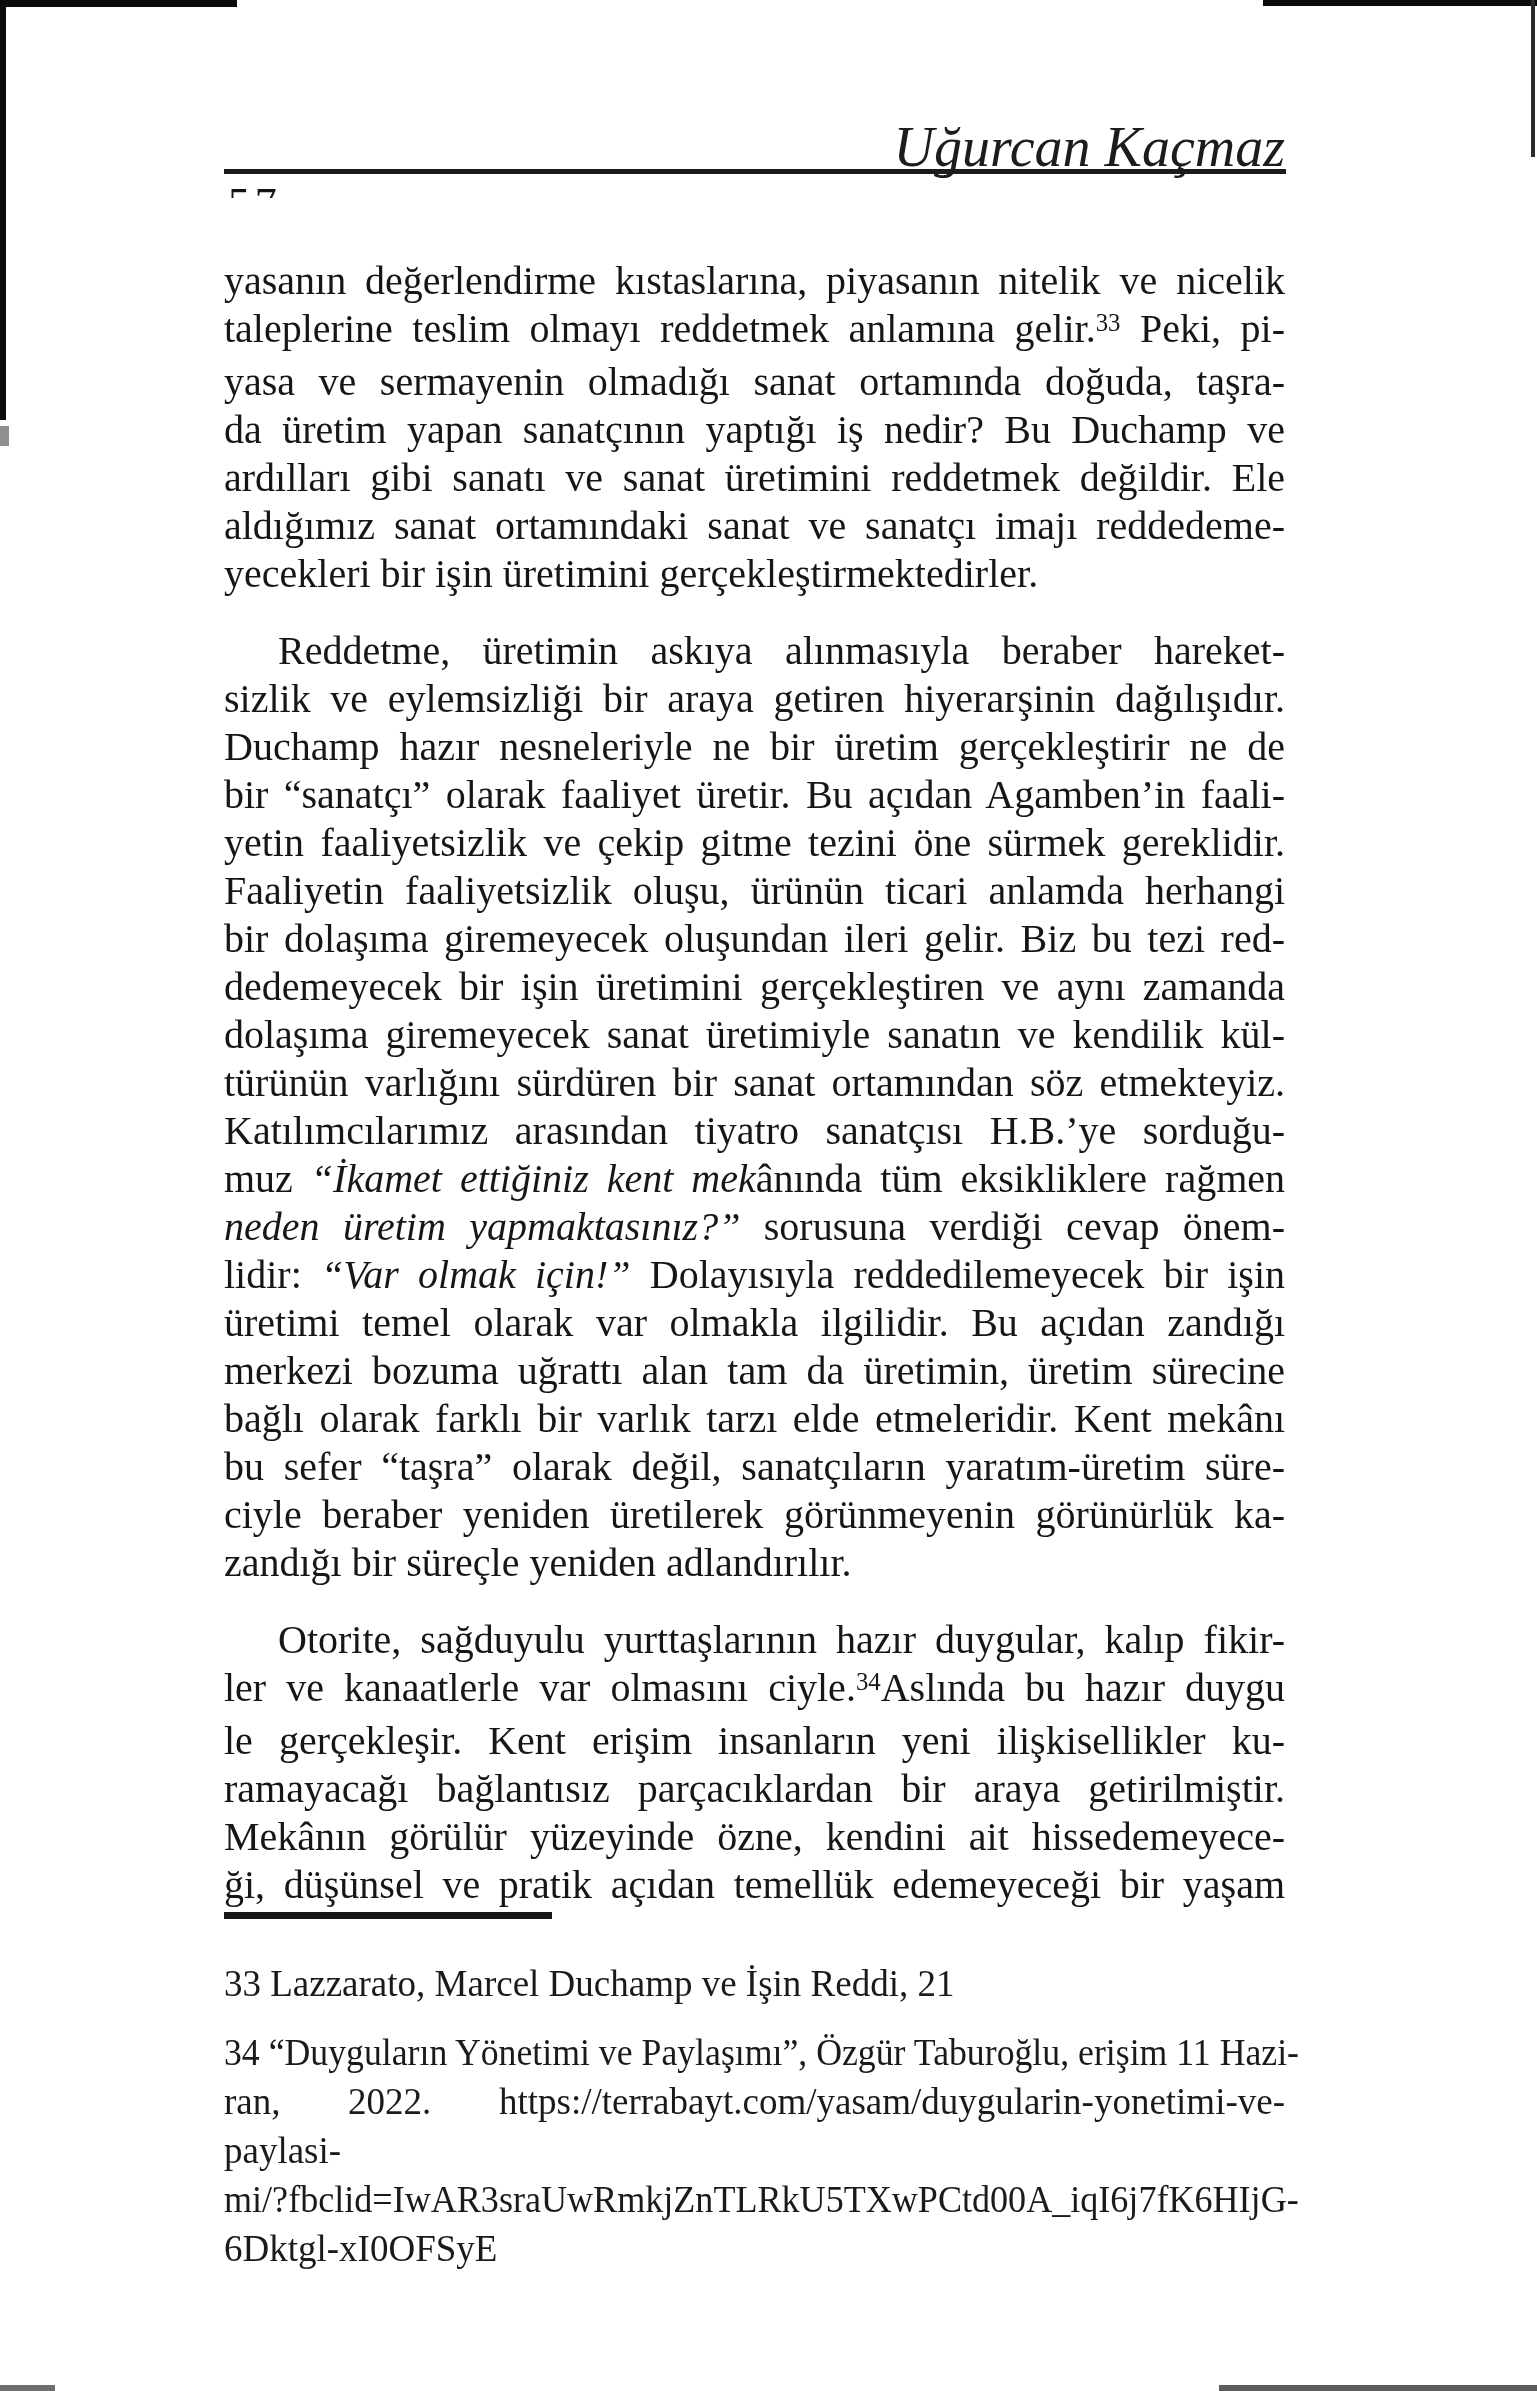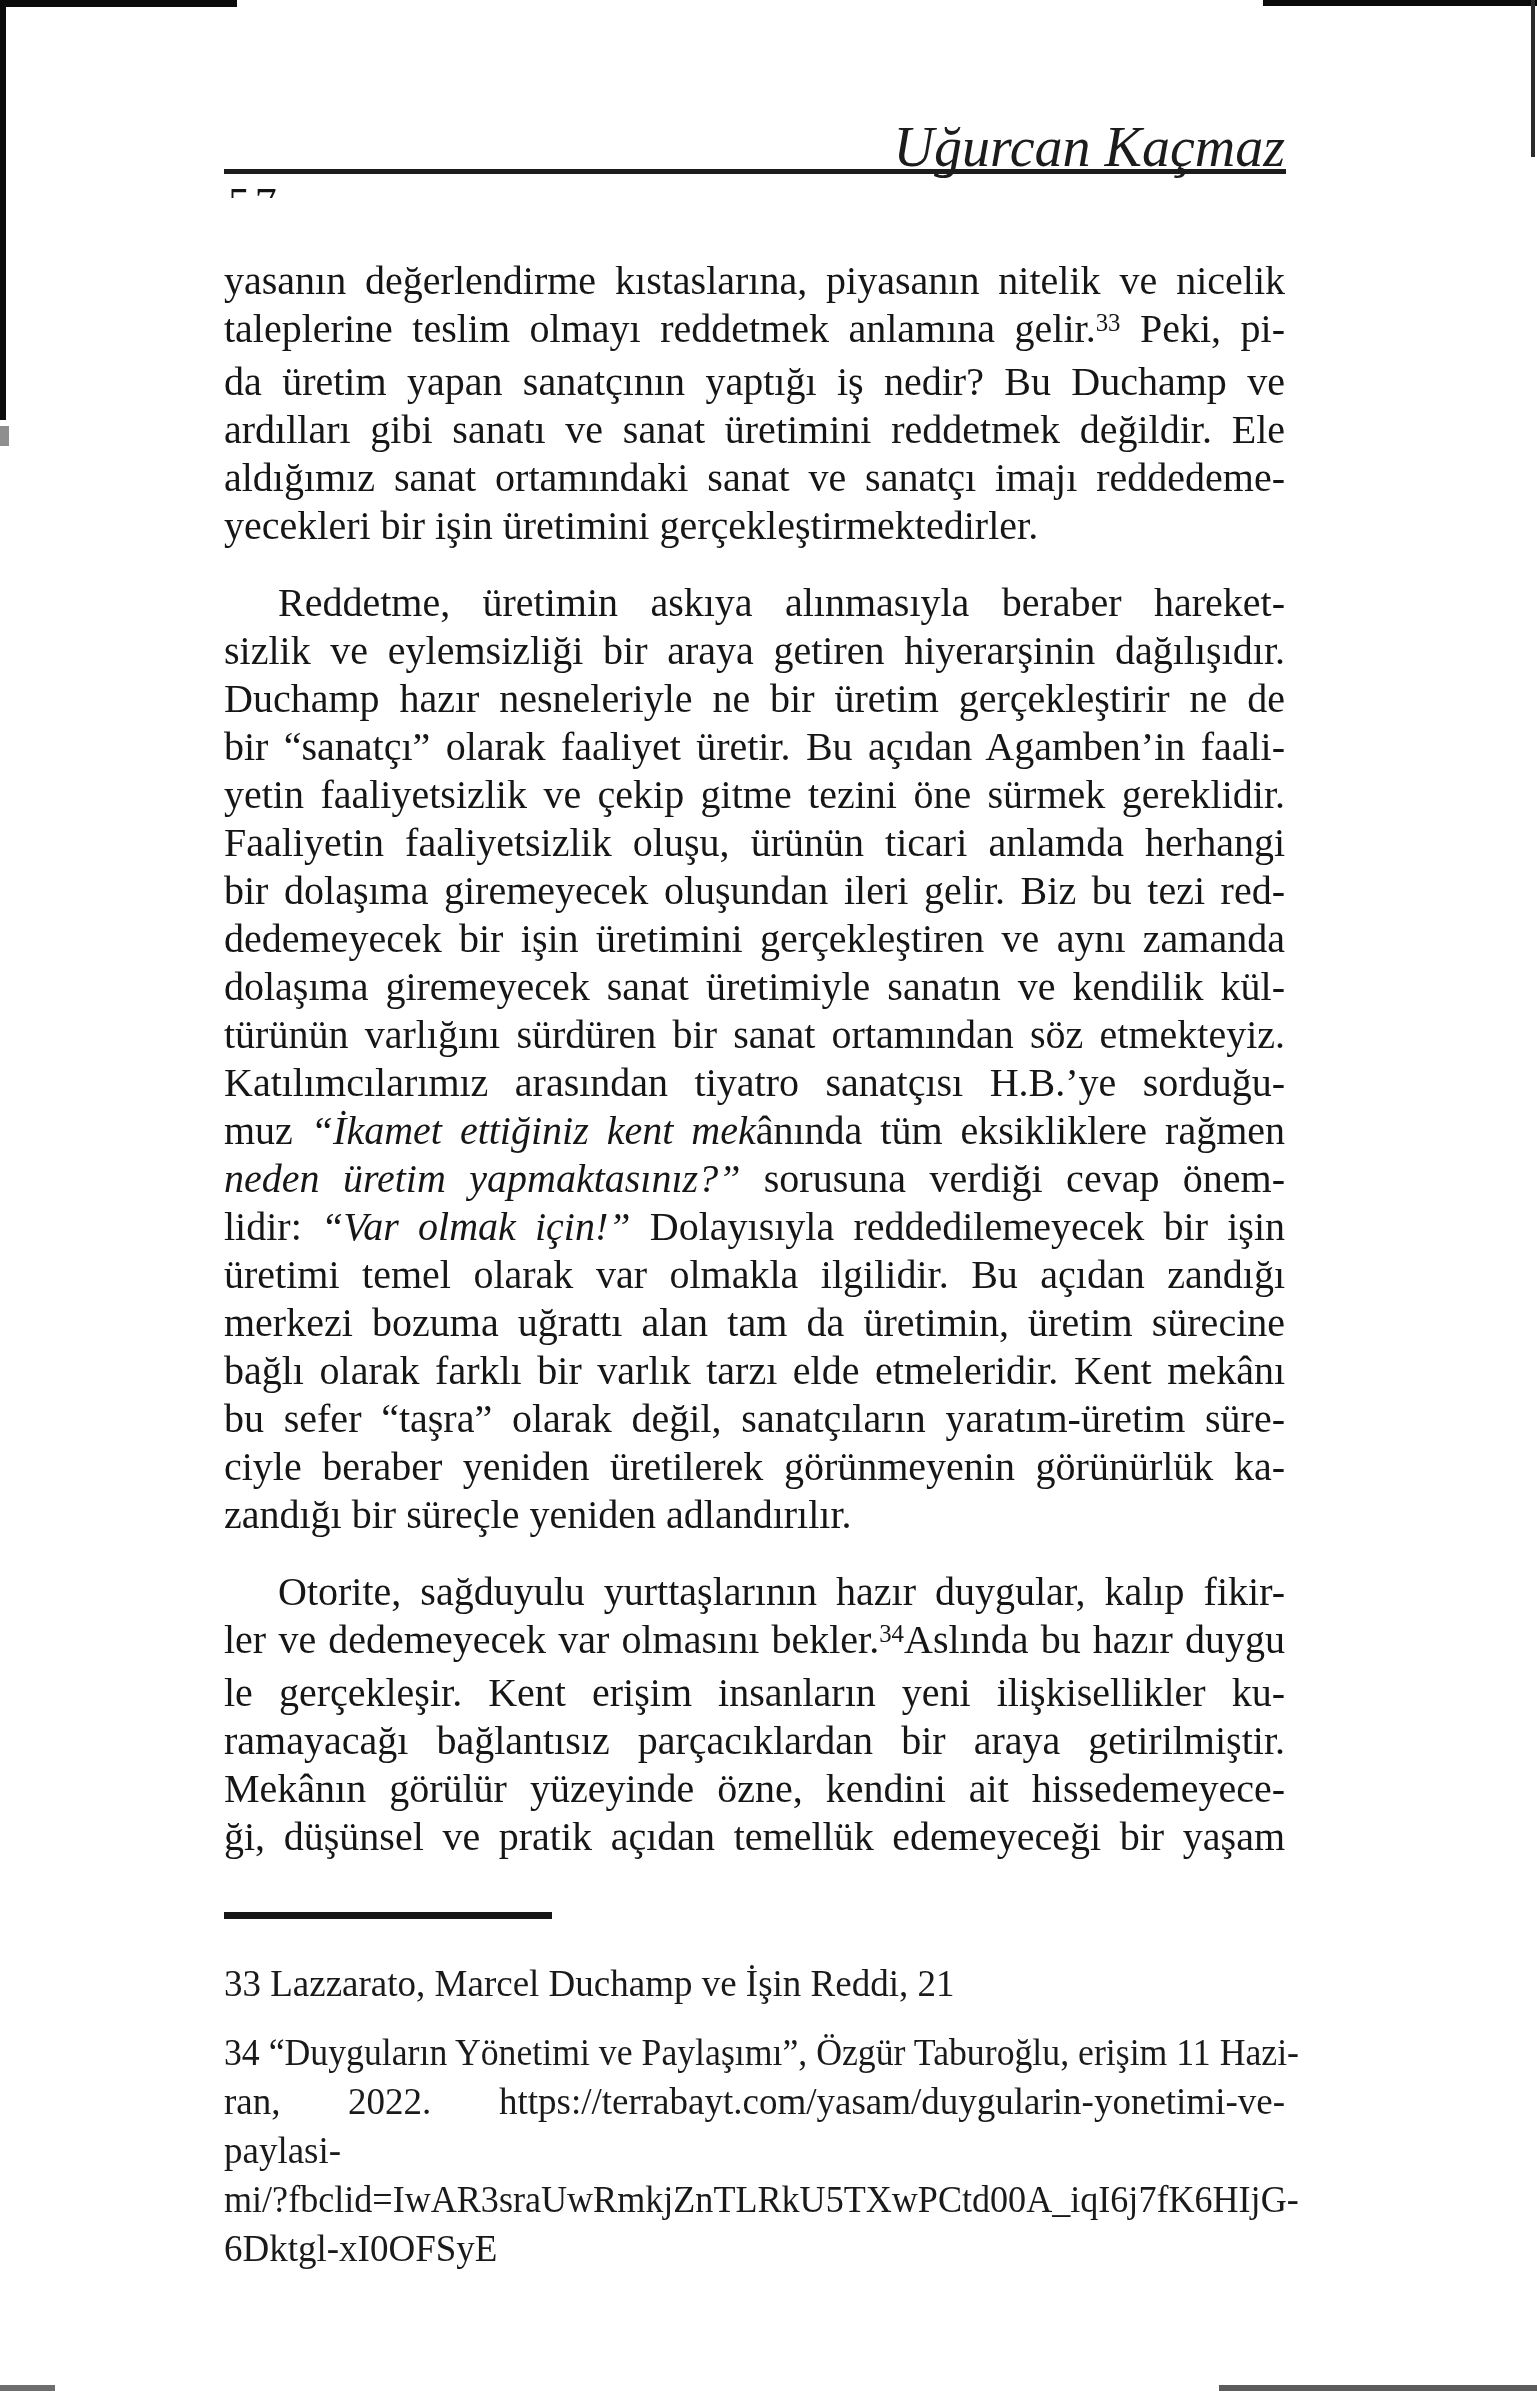--- a/index.html
+++ b/index.html
@@ -75,20 +75,21 @@
   <div class="header-rule"></div>
 
   <div class="pagenum">
     <span>57</span>
   </div>
 
   <div class="body-text">
       <div class="para">
         <div class="line just" style=""><span>yasanın değerlendirme kıstaslarına, piyasanın nitelik ve nicelik</span></div>
         <div class="line just" style=""><span>taleplerine teslim olmayı reddetmek anlamına gelir.</span><span class="sup">33</span><span> Peki, pi-</span></div>
+        <div class="line just" style=""><span>yasa ve sermayenin olmadığı sanat ortamında doğuda, taşra-</span></div>
         <div class="line just" style=""><span>da üretim yapan sanatçının yaptığı iş nedir? Bu Duchamp ve</span></div>
         <div class="line just" style=""><span>ardılları gibi sanatı ve sanat üretimini reddetmek değildir. Ele</span></div>
         <div class="line just" style=""><span>aldığımız sanat ortamındaki sanat ve sanatçı imajı reddedeme-</span></div>
         <div class="line" style=""><span>yecekleri bir işin üretimini gerçekleştirmektedirler.</span></div>
       </div>
       <div class="para">
         <div class="line just" style="padding-left: 54px;"><span>Reddetme, üretimin askıya alınmasıyla beraber hareket-</span></div>
         <div class="line just" style=""><span>sizlik ve eylemsizliği bir araya getiren hiyerarşinin dağılışıdır.</span></div>
         <div class="line just" style=""><span>Duchamp hazır nesneleriyle ne bir üretim gerçekleştirir ne de</span></div>
         <div class="line just" style=""><span>bir “sanatçı” olarak faaliyet üretir. Bu açıdan Agamben’in faali-</span></div>
@@ -104,21 +105,21 @@
         <div class="line just" style=""><span>lidir: </span><span class="it">“Var olmak için!”</span><span> Dolayısıyla reddedilemeyecek bir işin</span></div>
         <div class="line just" style=""><span>üretimi temel olarak var olmakla ilgilidir. Bu açıdan zandığı</span></div>
         <div class="line just" style=""><span>merkezi bozuma uğrattı alan tam da üretimin, üretim sürecine</span></div>
         <div class="line just" style=""><span>bağlı olarak farklı bir varlık tarzı elde etmeleridir. Kent mekânı</span></div>
         <div class="line just" style=""><span>bu sefer “taşra” olarak değil, sanatçıların yaratım-üretim süre-</span></div>
         <div class="line just" style=""><span>ciyle beraber yeniden üretilerek görünmeyenin görünürlük ka-</span></div>
         <div class="line" style=""><span>zandığı bir süreçle yeniden adlandırılır.</span></div>
       </div>
       <div class="para">
         <div class="line just" style="padding-left: 54px;"><span>Otorite, sağduyulu yurttaşlarının hazır duygular, kalıp fikir-</span></div>
-        <div class="line just" style=""><span>ler ve dedemeyecek var olmasını bekler.</span><span class="sup">34</span><span>Aslında bu hazır duygu</span></div>
+        <div class="line just" style=""><span>ler ve kanaatlerle var olmasını ciyle.</span><span class="sup">34</span><span>Aslında bu hazır duygu</span></div>
         <div class="line just" style=""><span>le gerçekleşir. Kent erişim insanların yeni ilişkisellikler ku-</span></div>
         <div class="line just" style=""><span>ramayacağı bağlantısız parçacıklardan bir araya getirilmiştir.</span></div>
         <div class="line just" style=""><span>Mekânın görülür yüzeyinde özne, kendini ait hissedemeyece-</span></div>
         <div class="line just" style=""><span>ği, düşünsel ve pratik açıdan temellük edemeyeceği bir yaşam</span></div>
       </div>
     </div>
 
   <div class="fnsep"></div>
 
   <div class="fn fn-33">

